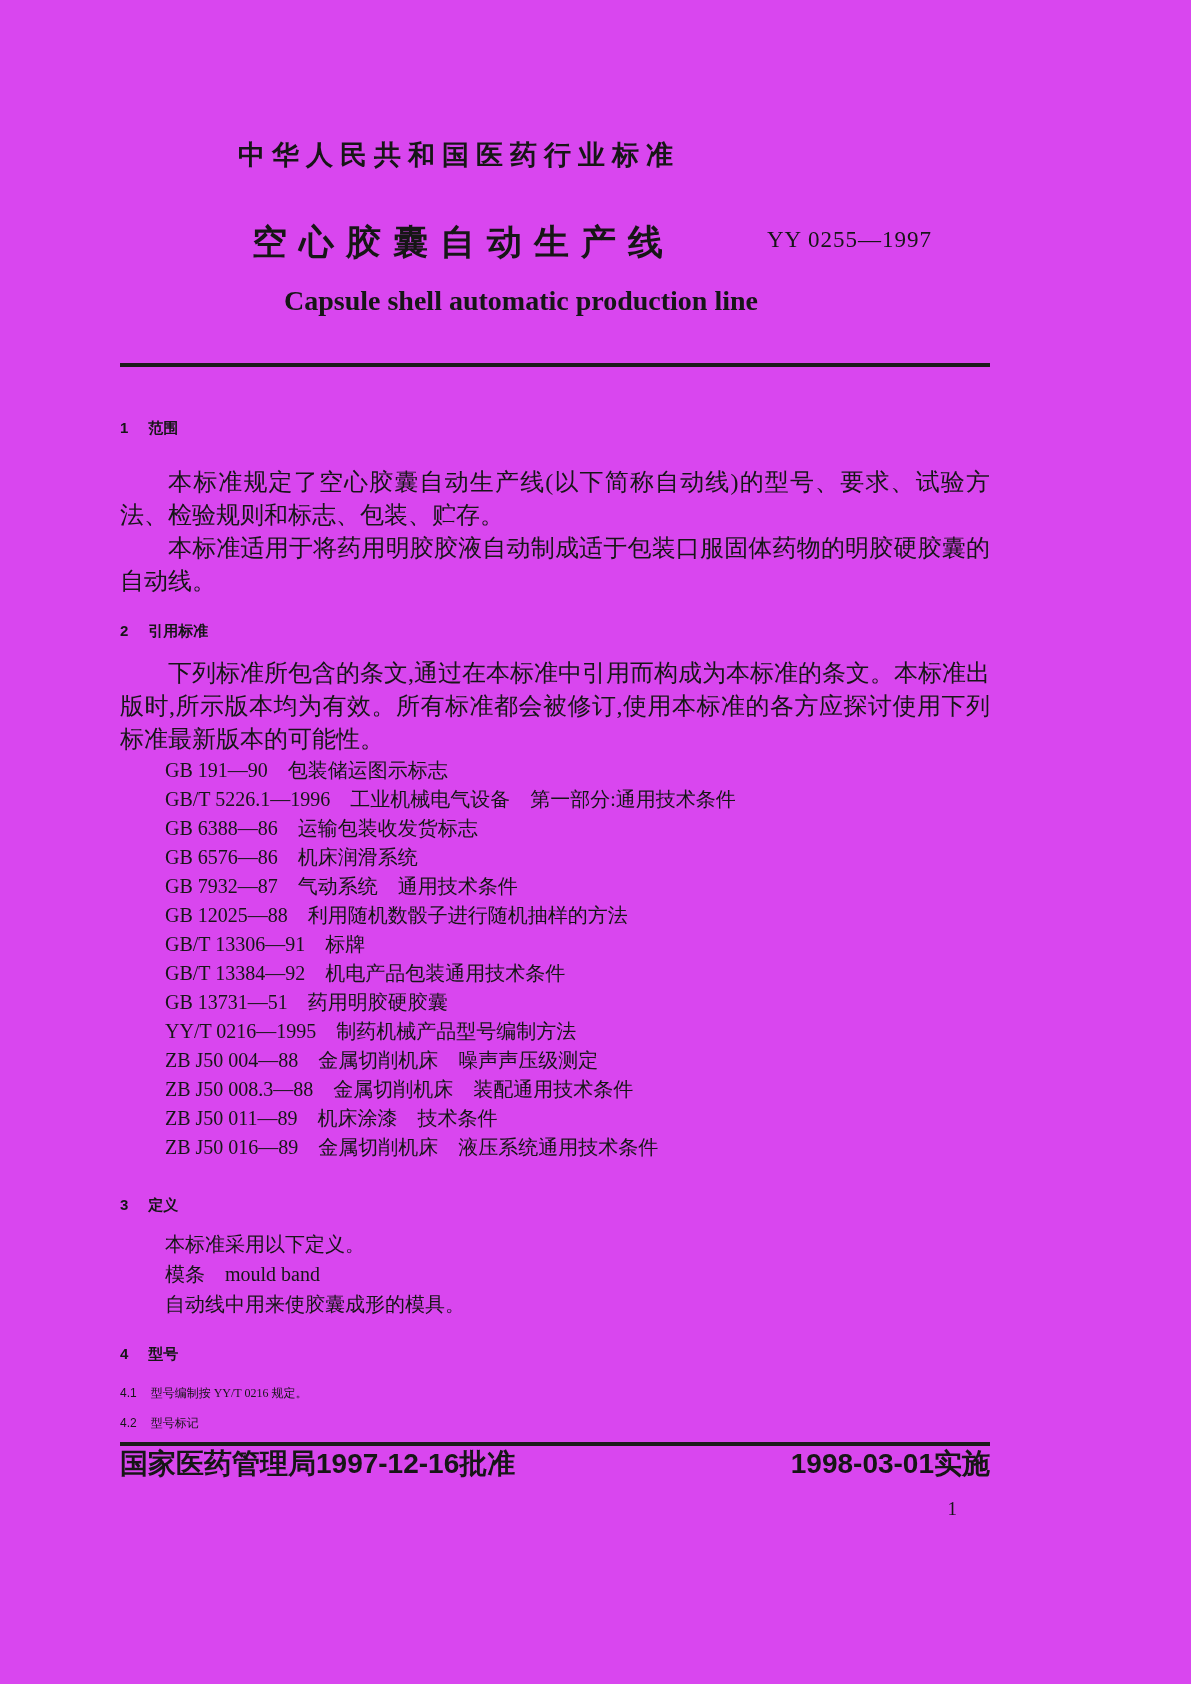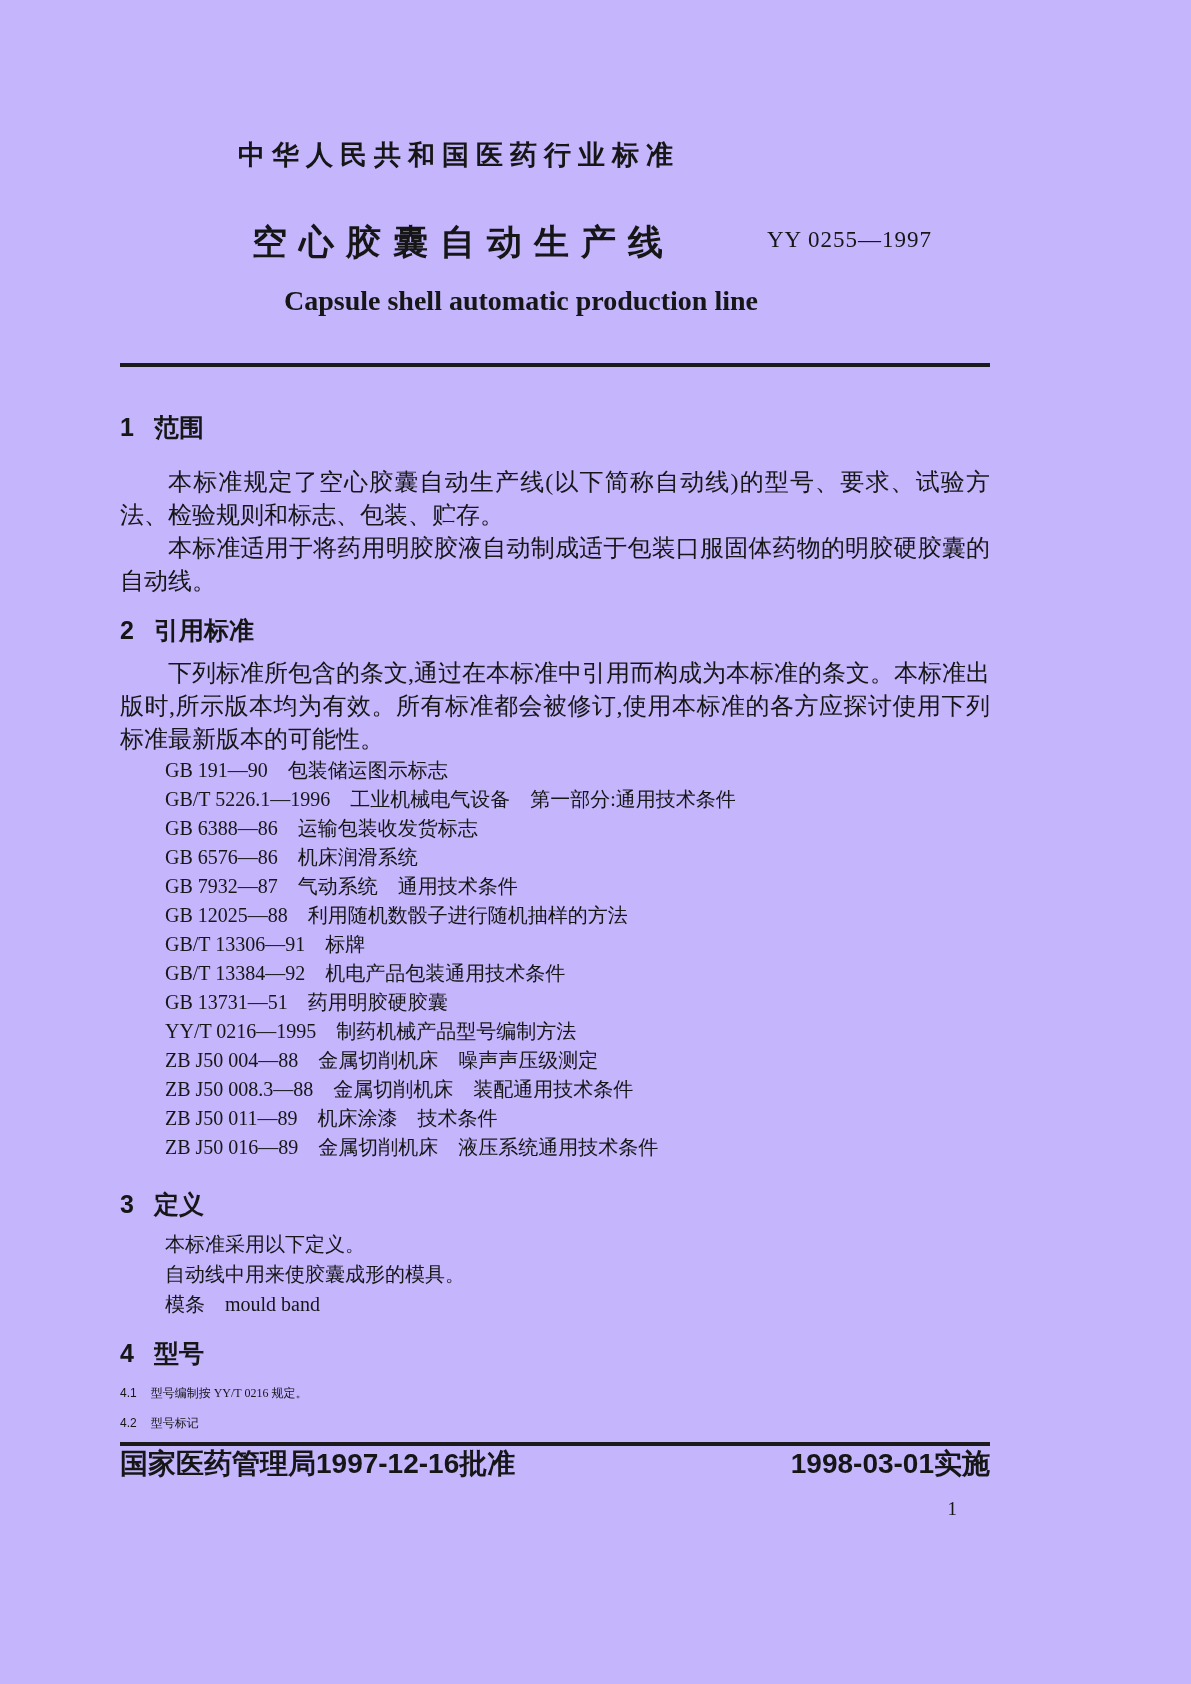--- a/index.html
+++ b/index.html
@@ -5,21 +5,21 @@
   html, body {
     margin: 0;
     padding: 0;
     background: #d9d9d9;
   }
   .page {
     position: relative;
     width: 1191px;
     height: 1684px;
     margin: 0 auto;
-    background: #c4b5fd;
+    background: #d946ef;
     overflow: hidden;
     font-family: "Liberation Serif", "DejaVu Serif", serif;
     color: #161616;
   }
   .content {
     padding: 0 201px 0 120px;
   }
 
   
   .std-type {
@@ -65,21 +65,21 @@
     height: 4px;
     background: #1b1b1b;
   }
   .rule-top { margin-top: 50px; }
   .rule-bottom { margin-top: 4px; }
 
   
   .section-heading {
     font-family: "Liberation Sans", "DejaVu Sans", sans-serif;
     font-weight: bold;
-    font-size: 25px;
+    font-size: 15px;
     line-height: 25px;
   }
   .sh-1 { margin-top: 48px; }
   .sh-2 { margin-top: 20px; }
   .sh-3 { margin-top: 30px; }
   .sh-4 { margin-top: 22px; }
   .sec-num { margin-right: 20px; }
 
   .para-group { margin-top: 26px; }
   .para-group-sm { margin-top: 14px; }
@@ -181,22 +181,22 @@
       <div class="ref-item">ZB J50 008.3—88　金属切削机床　装配通用技术条件</div>
       <div class="ref-item">ZB J50 011—89　机床涂漆　技术条件</div>
       <div class="ref-item">ZB J50 016—89　金属切削机床　液压系统通用技术条件</div>
     </div>
 
     <div class="section-heading sh-3">
       <span class="sec-num">3</span><span class="sec-title">定义</span>
     </div>
     <div class="def-block">
       <div class="def-line">本标准采用以下定义。</div>
+      <div class="def-line">模条　mould band</div>
       <div class="def-line">自动线中用来使胶囊成形的模具。</div>
-      <div class="def-line">模条　mould band</div>
     </div>
 
     <div class="section-heading sh-4">
       <span class="sec-num">4</span><span class="sec-title">型号</span>
     </div>
     <div class="clause clause-first">
       <span class="clause-num">4.1</span><span class="clause-text">型号编制按 YY/T 0216 规定。</span>
     </div>
     <div class="clause">
       <span class="clause-num">4.2</span><span class="clause-text">型号标记</span>

